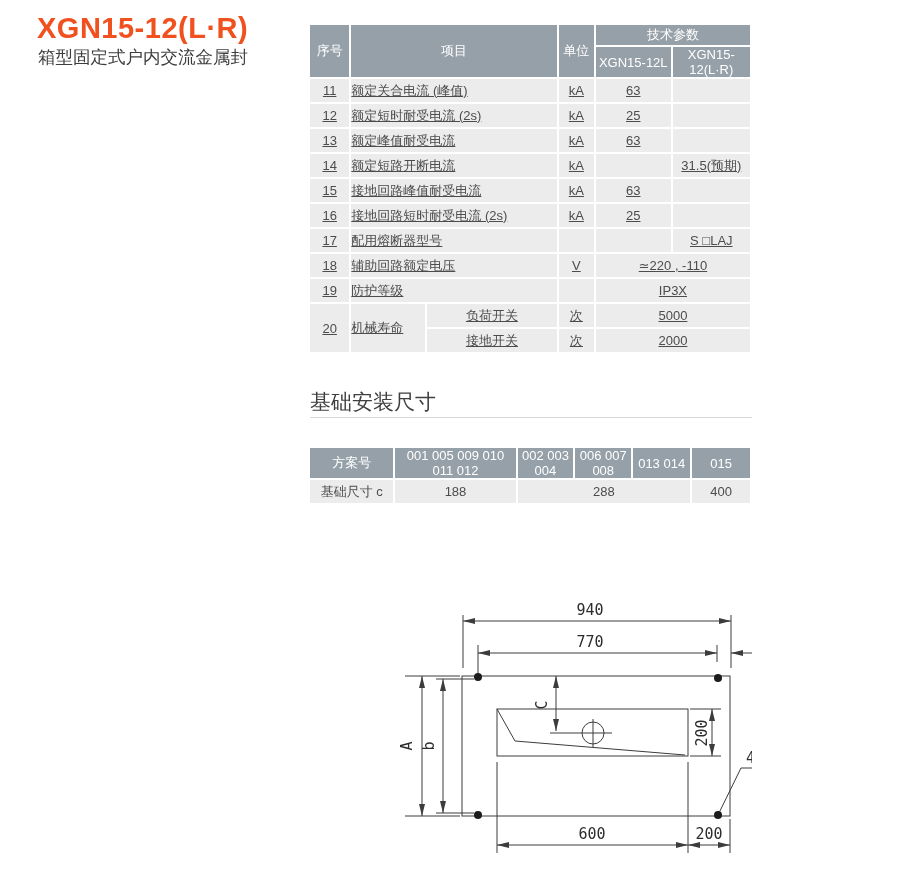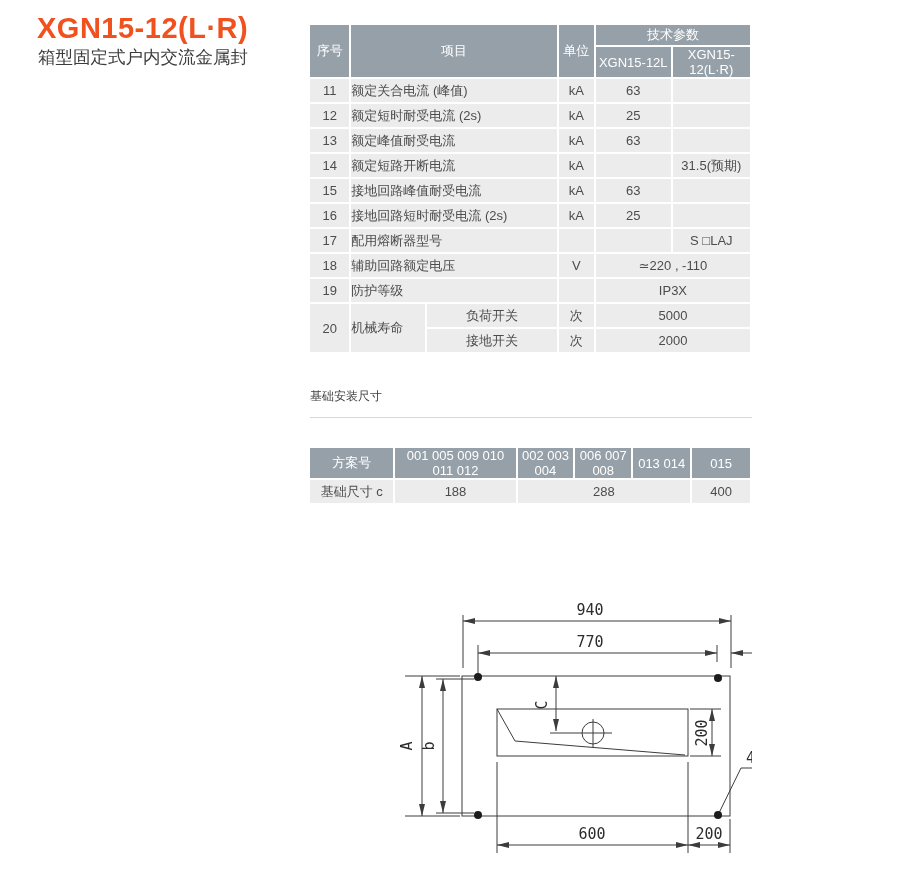--- a/index.html
+++ b/index.html
@@ -10,25 +10,25 @@
   .subtitle{position:absolute;left:38px;top:44px;width:250px;font-size:17.5px;
             color:#3c3c3c;line-height:26px;}
 
   table.dt{border-collapse:separate;border-spacing:2px;table-layout:fixed;position:absolute;}
   table.dt th{background:#96a0a8;color:#ffffff;font-weight:normal;font-size:13px;
               text-align:center;padding:0;}
   table.dt td{background:#ececec;color:#4c4c4c;font-size:13px;padding:0;}
   .spec{left:308px;top:23px;}
   .spec tr.hd1 th{height:20px;}
   .spec tr.hd2 th{height:20px;}
-  .spec td{height:23px;}
+  .spec td{height:23px;text-decoration:underline;}
   td.c,th.c{text-align:center;}
   td.item{text-align:left;padding-left:26px;}
 
-  .sec-title{position:absolute;left:310px;top:388px;font-size:12px;color:#3f3f3f;}
+  .sec-title{position:absolute;left:310px;top:388px;font-size:21px;color:#3f3f3f;}
   .sec-rule{position:absolute;left:310px;top:417px;width:598px;height:0;
             border-top:1px solid #d8d8d8;}
   .inst{left:308px;top:446px;}
   .inst tr.hd th{height:24px;}
   .inst td{height:23px;text-align:center;}
 
   svg.drawing{position:absolute;left:400px;top:595px;}
   svg.drawing text{font-family:"DejaVu Sans Mono","Liberation Mono",monospace;
                    font-size:15px;fill:#2c2c2c;stroke:none;}
 </style>

